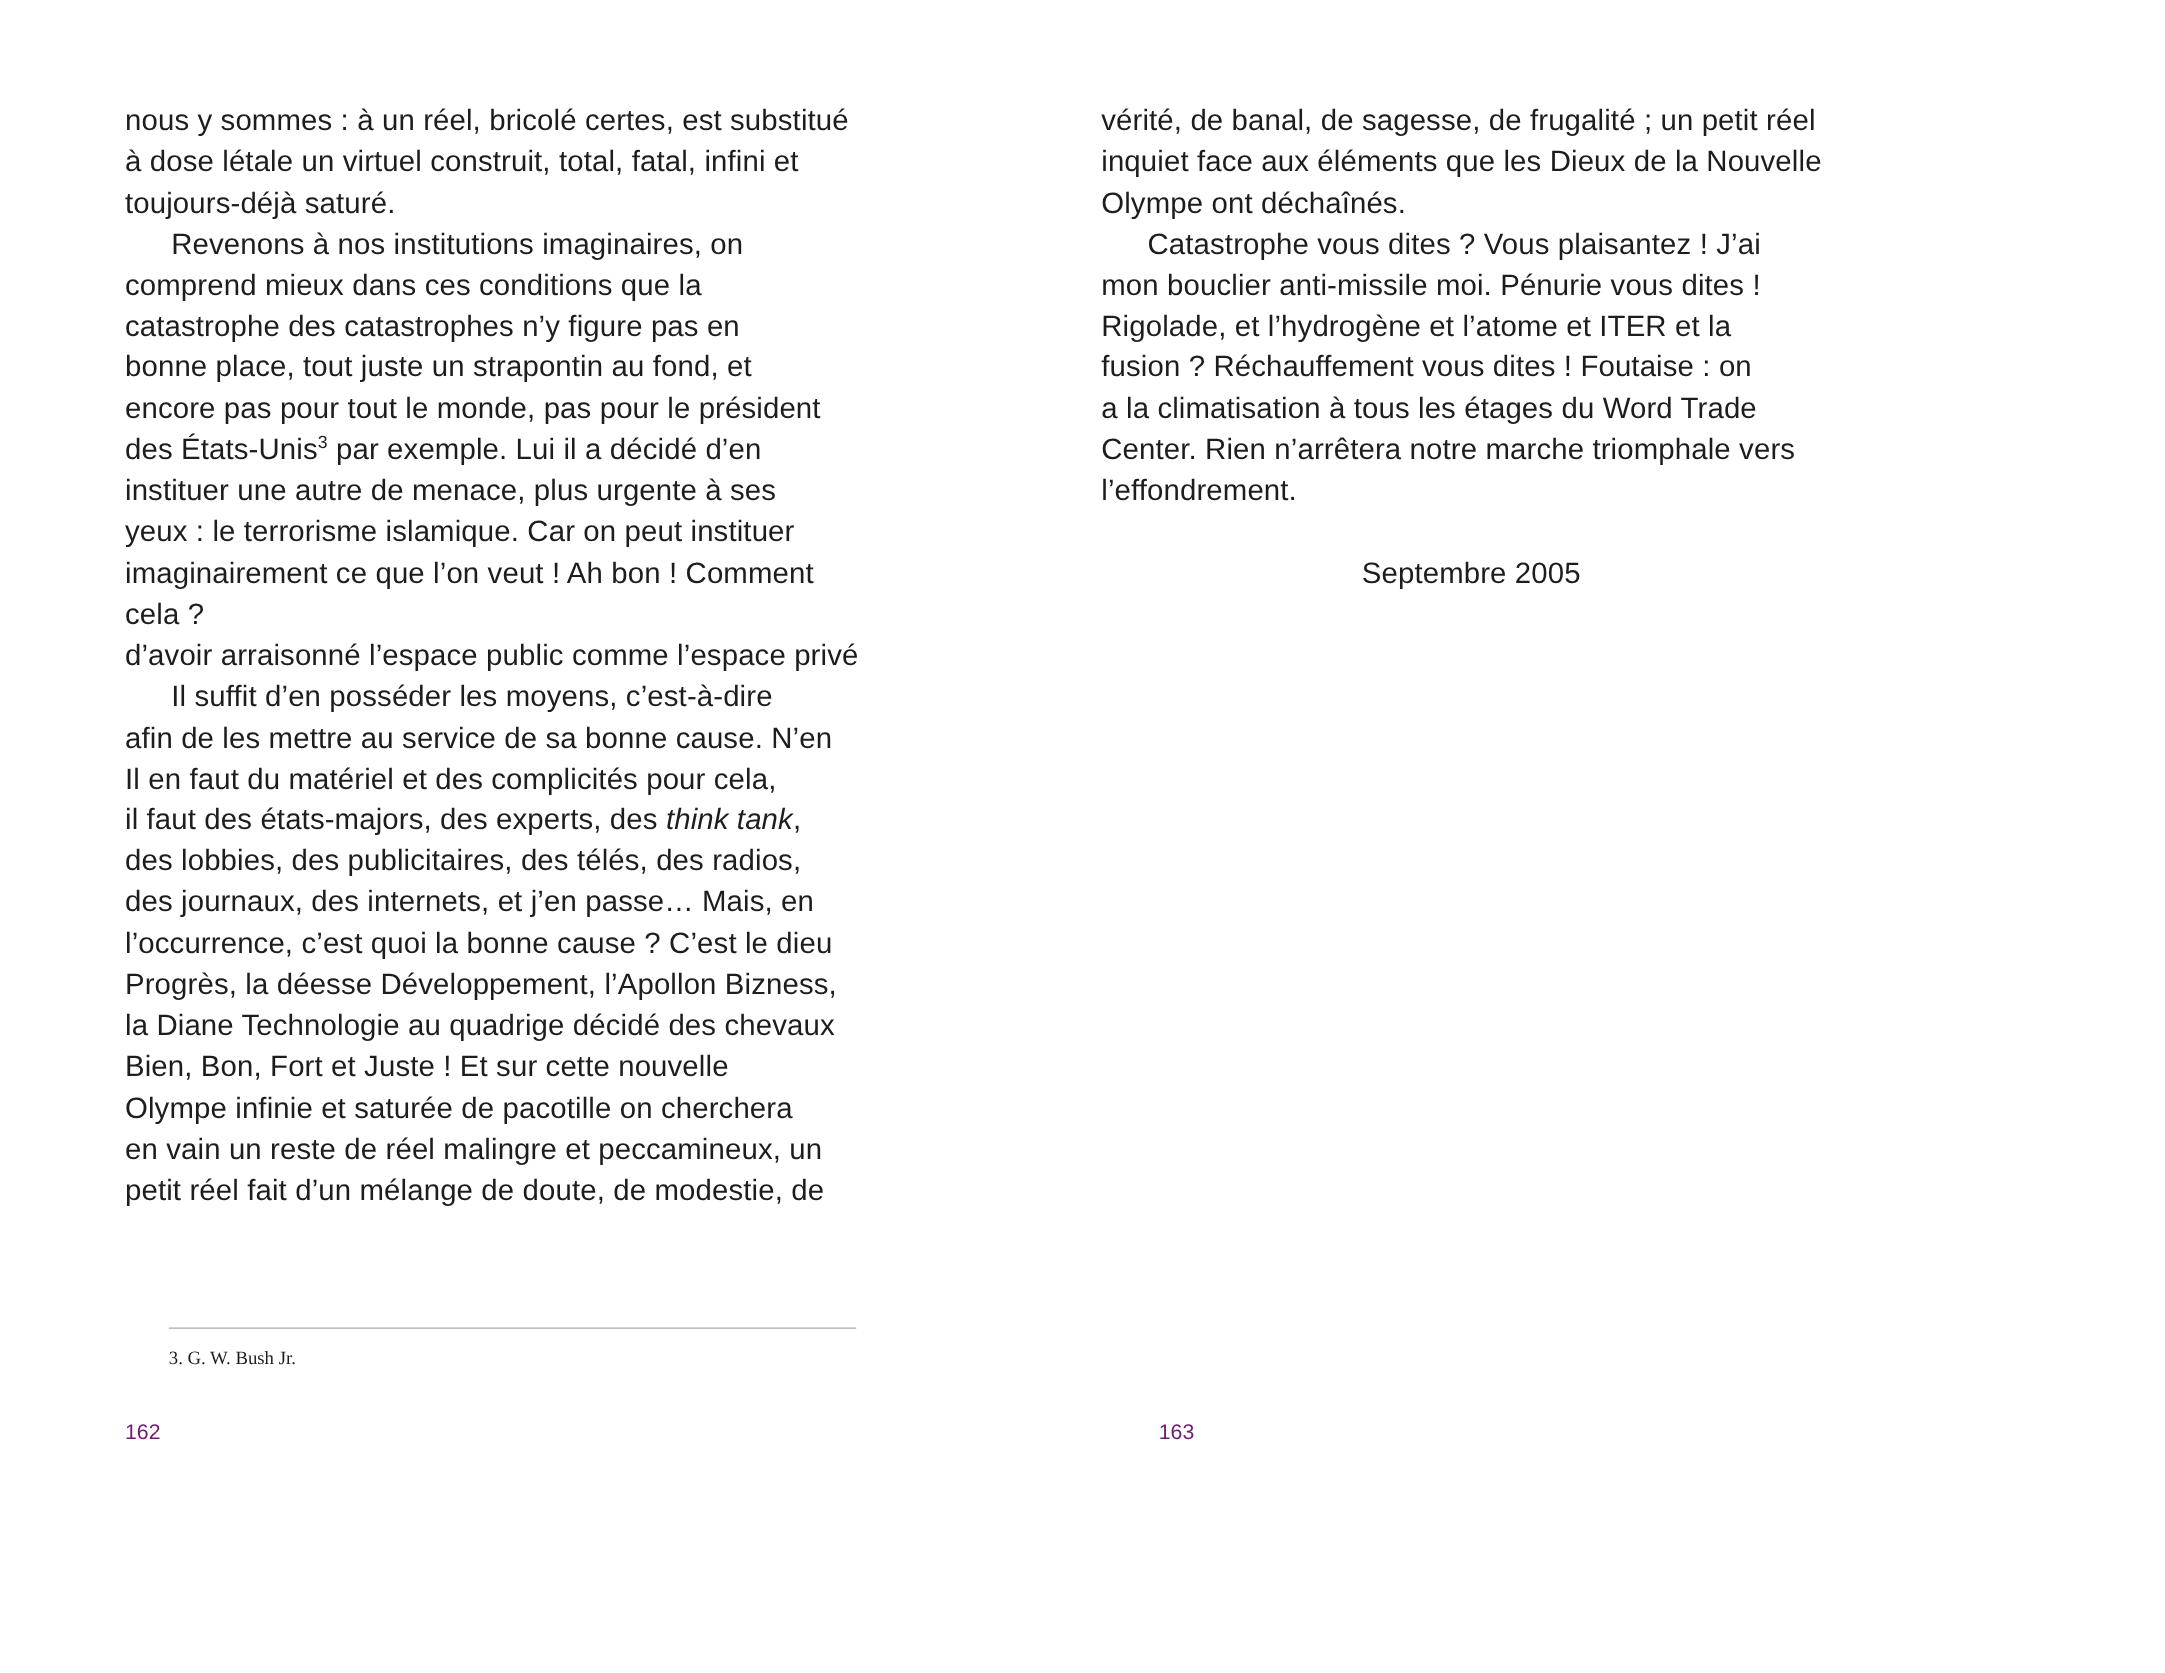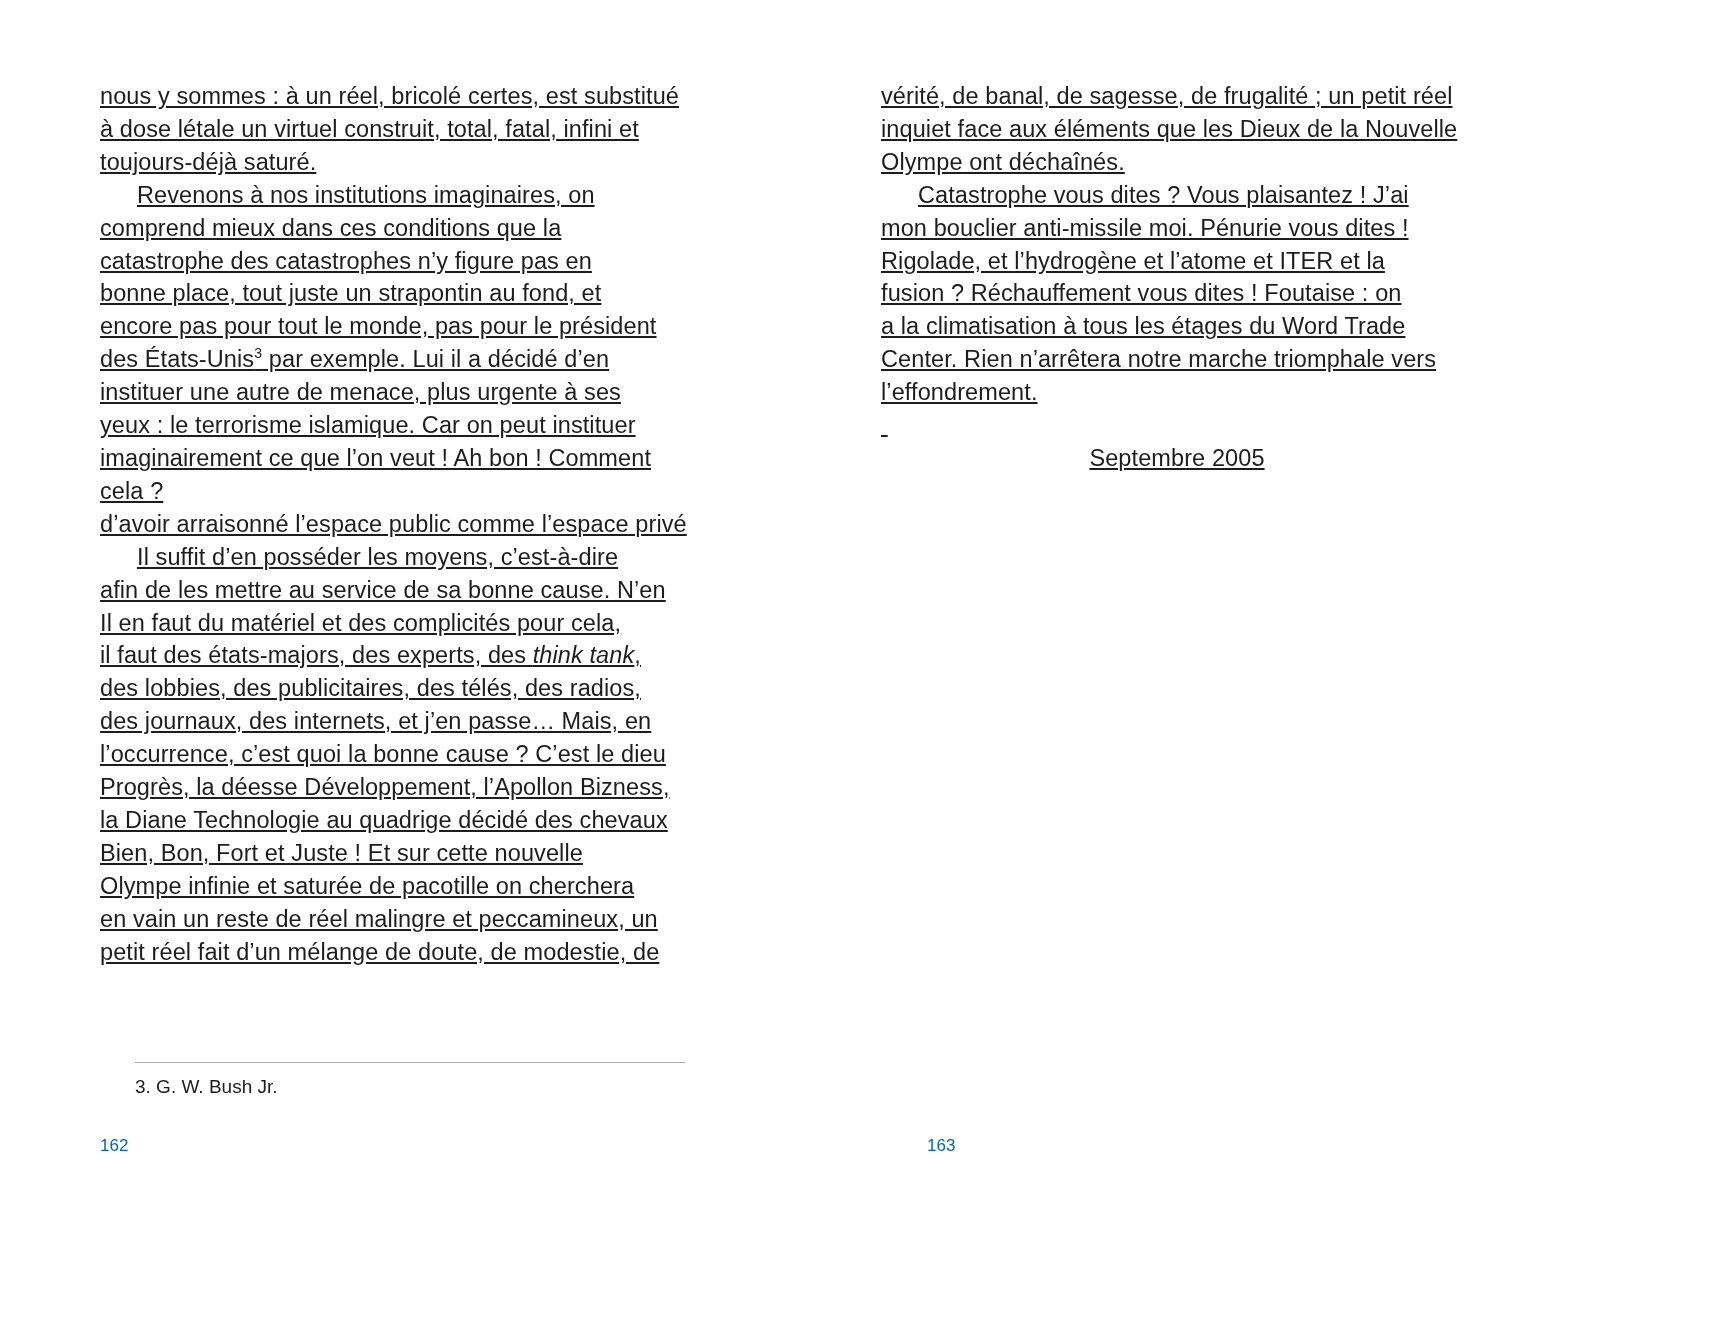--- a/index.html
+++ b/index.html
@@ -12,21 +12,20 @@
     height: 1338px;
     position: relative;
     font-family: "Liberation Sans", sans-serif;
     color: #1d1d1d;
     overflow: hidden;
   }
   .page-col {
     position: absolute;
     top: 80px;
     width: 592px;
-    text-decoration: underline;
   }
   .page-col.left  { left: 100px; }
   .page-col.right { left: 881px; }
   .page-text .line {
     font-size: 23.5px;
     line-height: 32.9px;
     letter-spacing: 0.1px;
     white-space: nowrap;
     font-weight: 400;
   }
@@ -44,29 +43,30 @@
     left: 135px;
     top: 1062px;
     width: 550px;
   }
   .footnote-rule {
     border-top: 1px solid #a9a9a9;
     height: 0;
     margin-bottom: 12px;
   }
   .footnote-text {
-    font-size: 19px;
+    font-size: 15px;
     line-height: 24px;
     color: #1d1d1d;
+    font-family: Liberation Serif, serif;
   }
   .page-number {
     position: absolute;
     top: 1136px;
     font-size: 17px;
-    color: #0369a1;
+    color: #701a75;
   }
   .page-number.left  { left: 100px; }
   .page-number.right { left: 927px; }
 </style>
 </head>
 <body>
 
 <div class="page-col left">
   <div class="page-text">
       <div class="line"><span>nous y sommes : à un réel, bricolé certes, est substitué</span></div>

